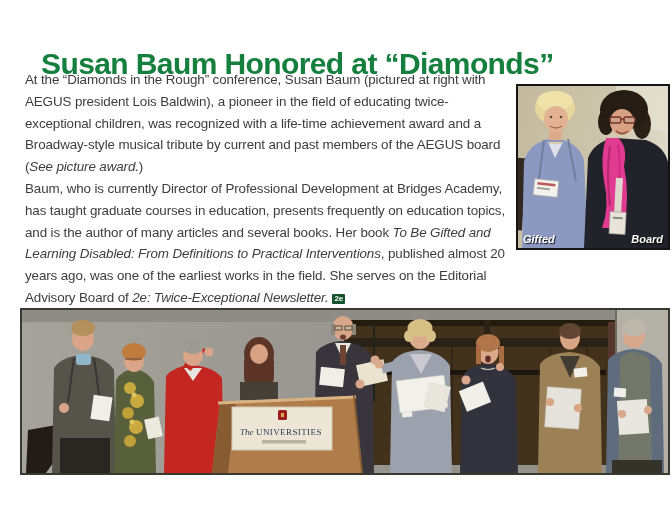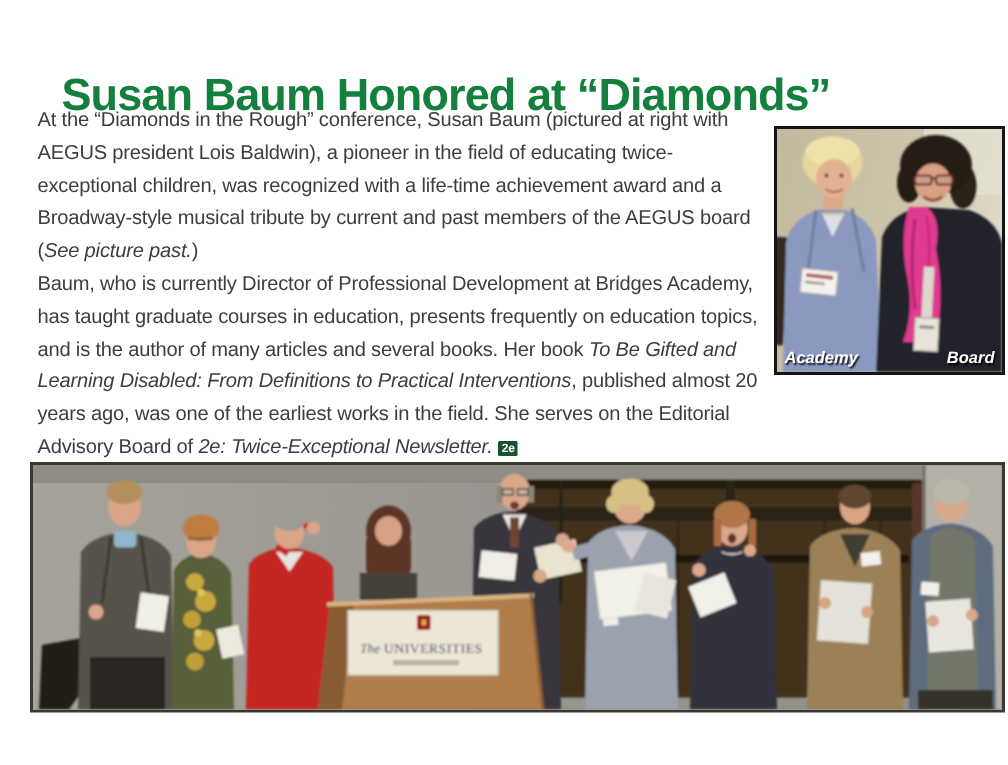--- a/index.html
+++ b/index.html
@@ -44,21 +44,21 @@
     width:646px; height:163px; border:2px solid #3a382f;
   }
   .photo-bottom svg { display:block; width:646px; height:163px; }
 </style>
 </head>
 <body>
 
 <h1 class="headline">Susan Baum Honored at “Diamonds”</h1>
 
 <div class="copy">
-  <p><span>At the “Diamonds in the Rough” conference, Susan Baum (pictured at right with AEGUS president Lois Baldwin), a pioneer in the field of educating twice-exceptional children, was recognized with a life-time achievement award and a Broadway-style musical tribute by current and past members of the AEGUS board (</span><em>See picture past.</em><span>)</span></p>
+  <p><span>At the “Diamonds in the Rough” conference, Susan Baum (pictured at right with AEGUS president Lois Baldwin), a pioneer in the field of educating twice-exceptional children, was recognized with a life-time achievement award and a Broadway-style musical tribute by current and past members of the AEGUS board (</span><em>See picture award.</em><span>)</span></p>
   <p><span>Baum, who is currently Director of Professional Development at Bridges Academy, has taught graduate courses in education, presents frequently on education topics, and is the author of many articles and several books. Her book </span><em>To Be Gifted and Learning Disabled: From Definitions to Practical Interventions</em><span>, published almost 20 years ago, was one of the earliest works in the field. She serves on the Editorial Advisory Board of </span><em>2e: Twice-Exceptional Newsletter.</em><span class="endmark">2e</span></p>
 </div>
 
 <div class="photo-top">
   <svg viewBox="0 0 150 162" aria-hidden="true">
     <defs>
       <linearGradient id="bgTop" x1="0" y1="0" x2="1" y2="0.3">
         <stop offset="0" stop-color="#c2b99e"></stop>
         <stop offset="0.6" stop-color="#cdc5ab"></stop>
         <stop offset="1" stop-color="#ded9c8"></stop>
@@ -103,21 +103,21 @@
       <path d="M88,52 Q82,70 86,95 Q92,120 84,142 L106,142 Q112,110 106,80 Q110,60 100,52 Z" fill="#e03a90"></path>
       <path d="M92,60 Q88,90 92,120" stroke="#b5256e" stroke-width="2" fill="none"></path>
       <path d="M100,58 Q104,85 98,118" stroke="#c92c7c" stroke-width="1.6" fill="none"></path>
       <g transform="rotate(3 100 110)">
         <rect x="97" y="92" width="7" height="36" fill="#ddd8ce"></rect>
         <rect x="93" y="126" width="16" height="22" fill="#e8e4da" stroke="#a8a49a" stroke-width="0.7"></rect>
         <rect x="96" y="131" width="10" height="2" fill="#8a8a84"></rect>
       </g>
     </g>
   </svg>
-  <div class="photo-label label-left">Academy</div>
+  <div class="photo-label label-left">Gifted</div>
   <div class="photo-label label-right">Board</div>
 </div>
 
 <div class="photo-bottom">
   <svg viewBox="0 0 646 163" aria-hidden="true">
     <defs>
       <linearGradient id="wallGrad" x1="0" y1="0" x2="1" y2="0">
         <stop offset="0" stop-color="#a5a39b"></stop>
         <stop offset="0.5" stop-color="#989690"></stop>
         <stop offset="1" stop-color="#8f8d86"></stop>

